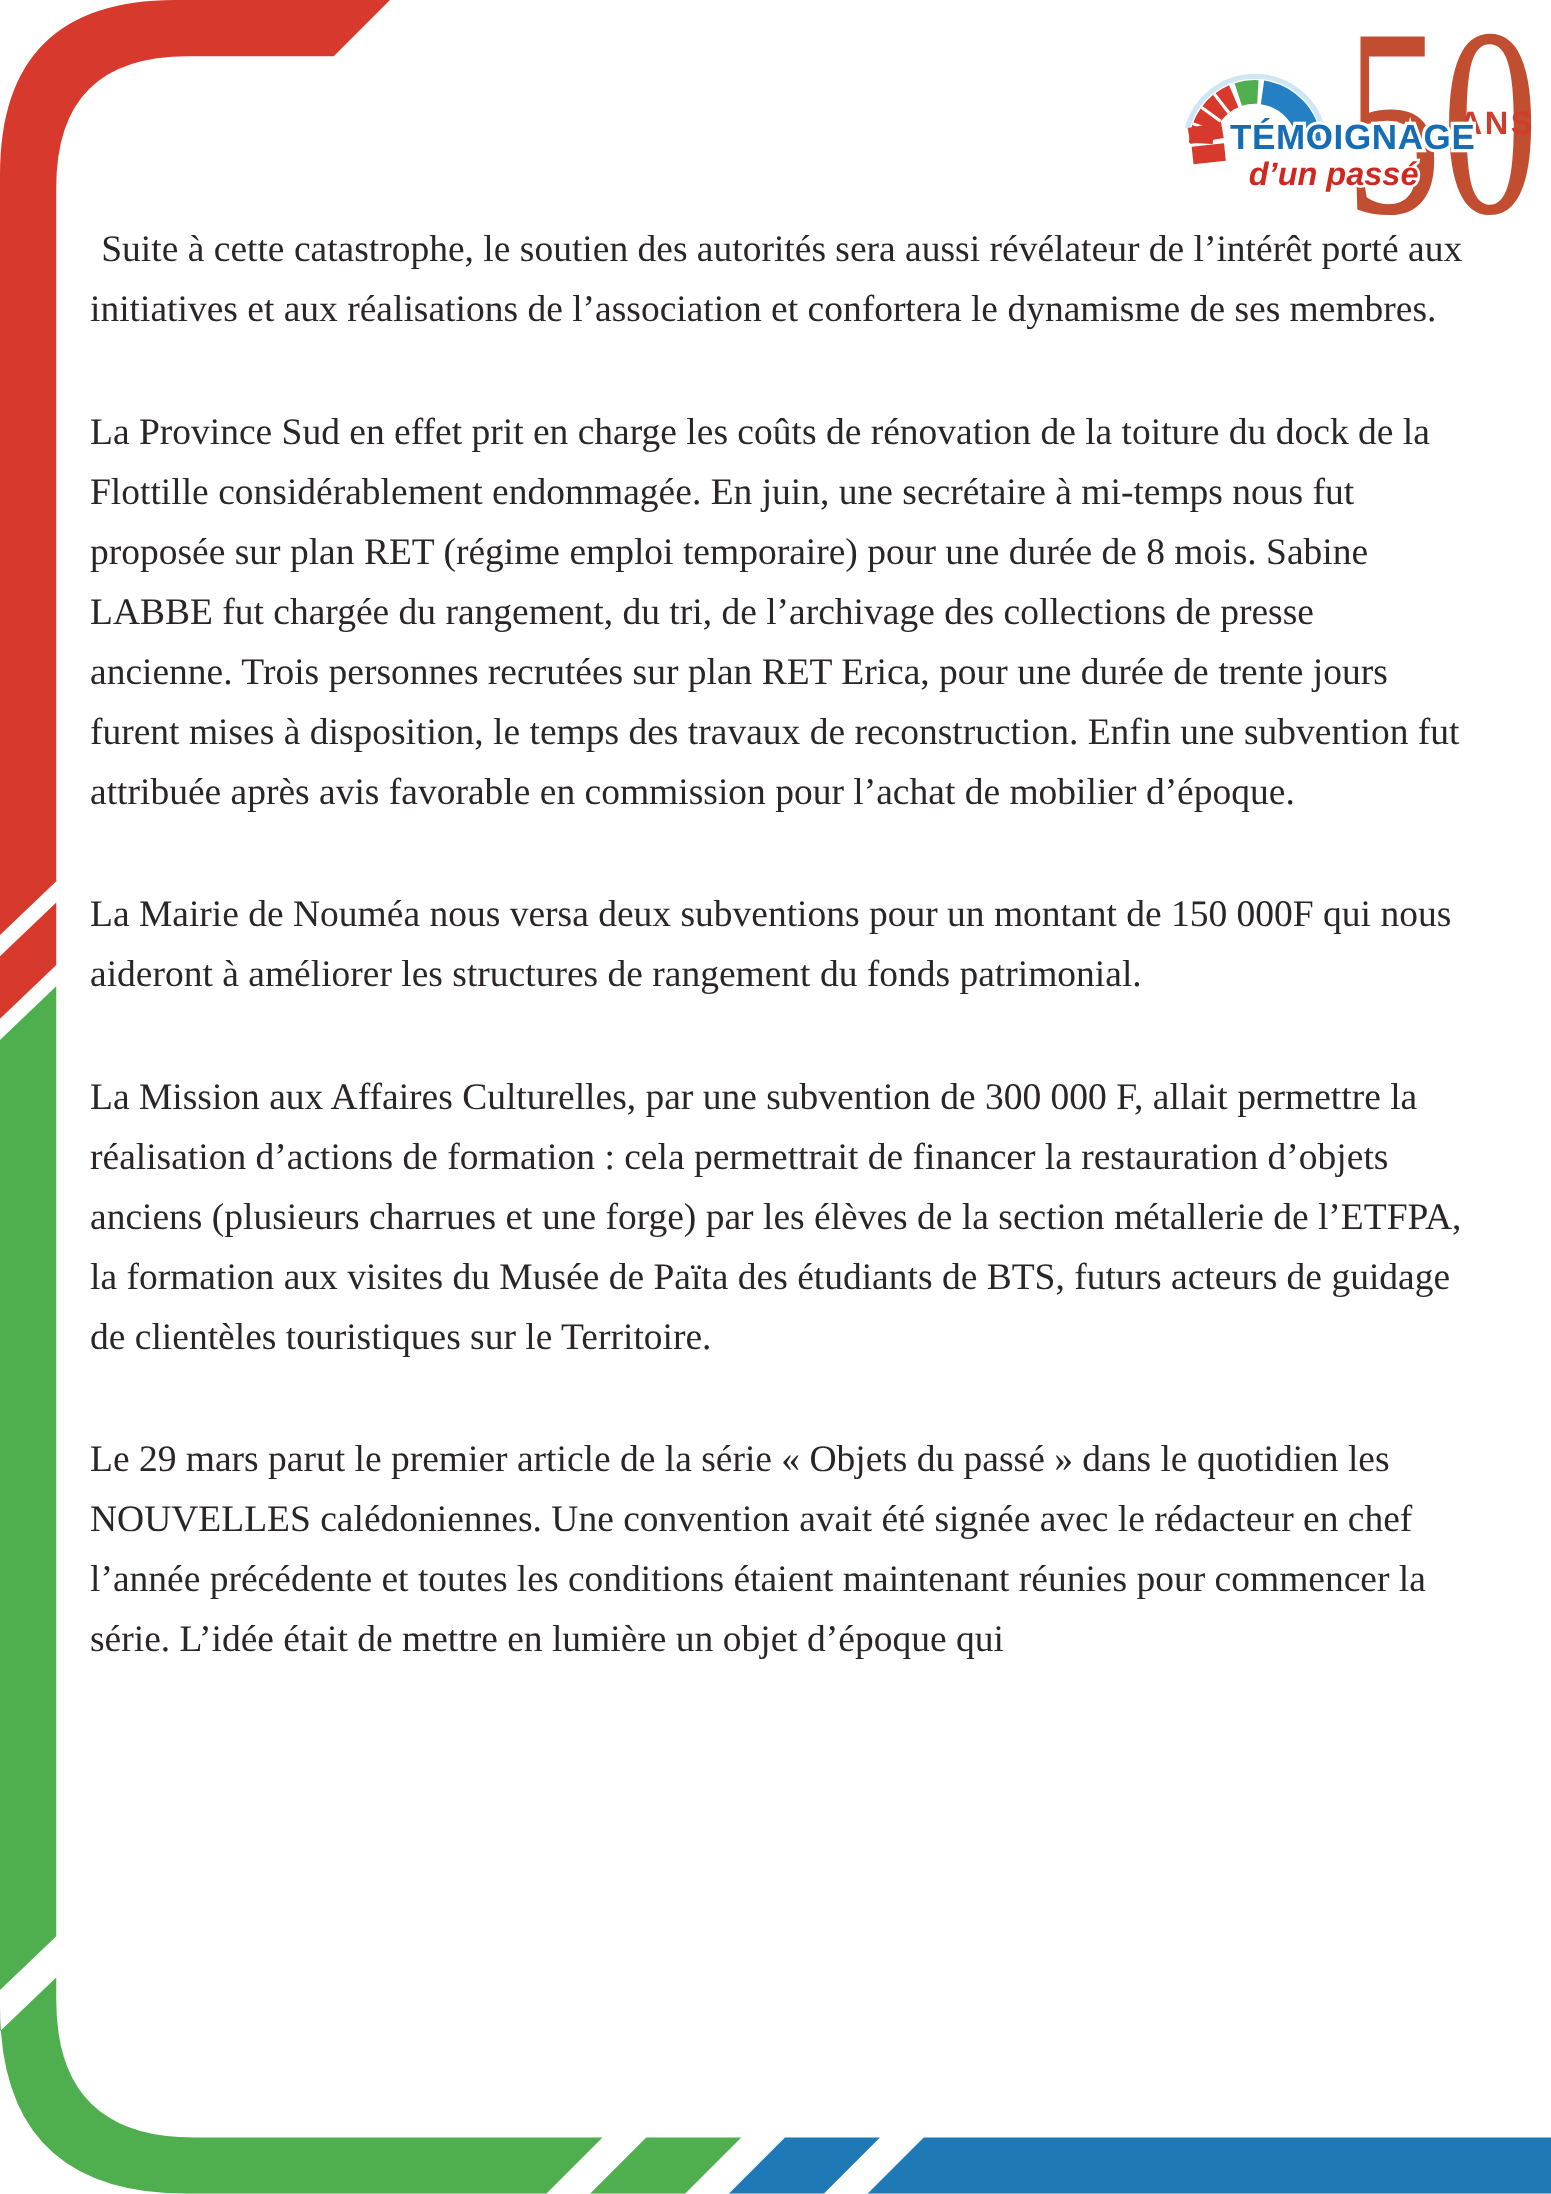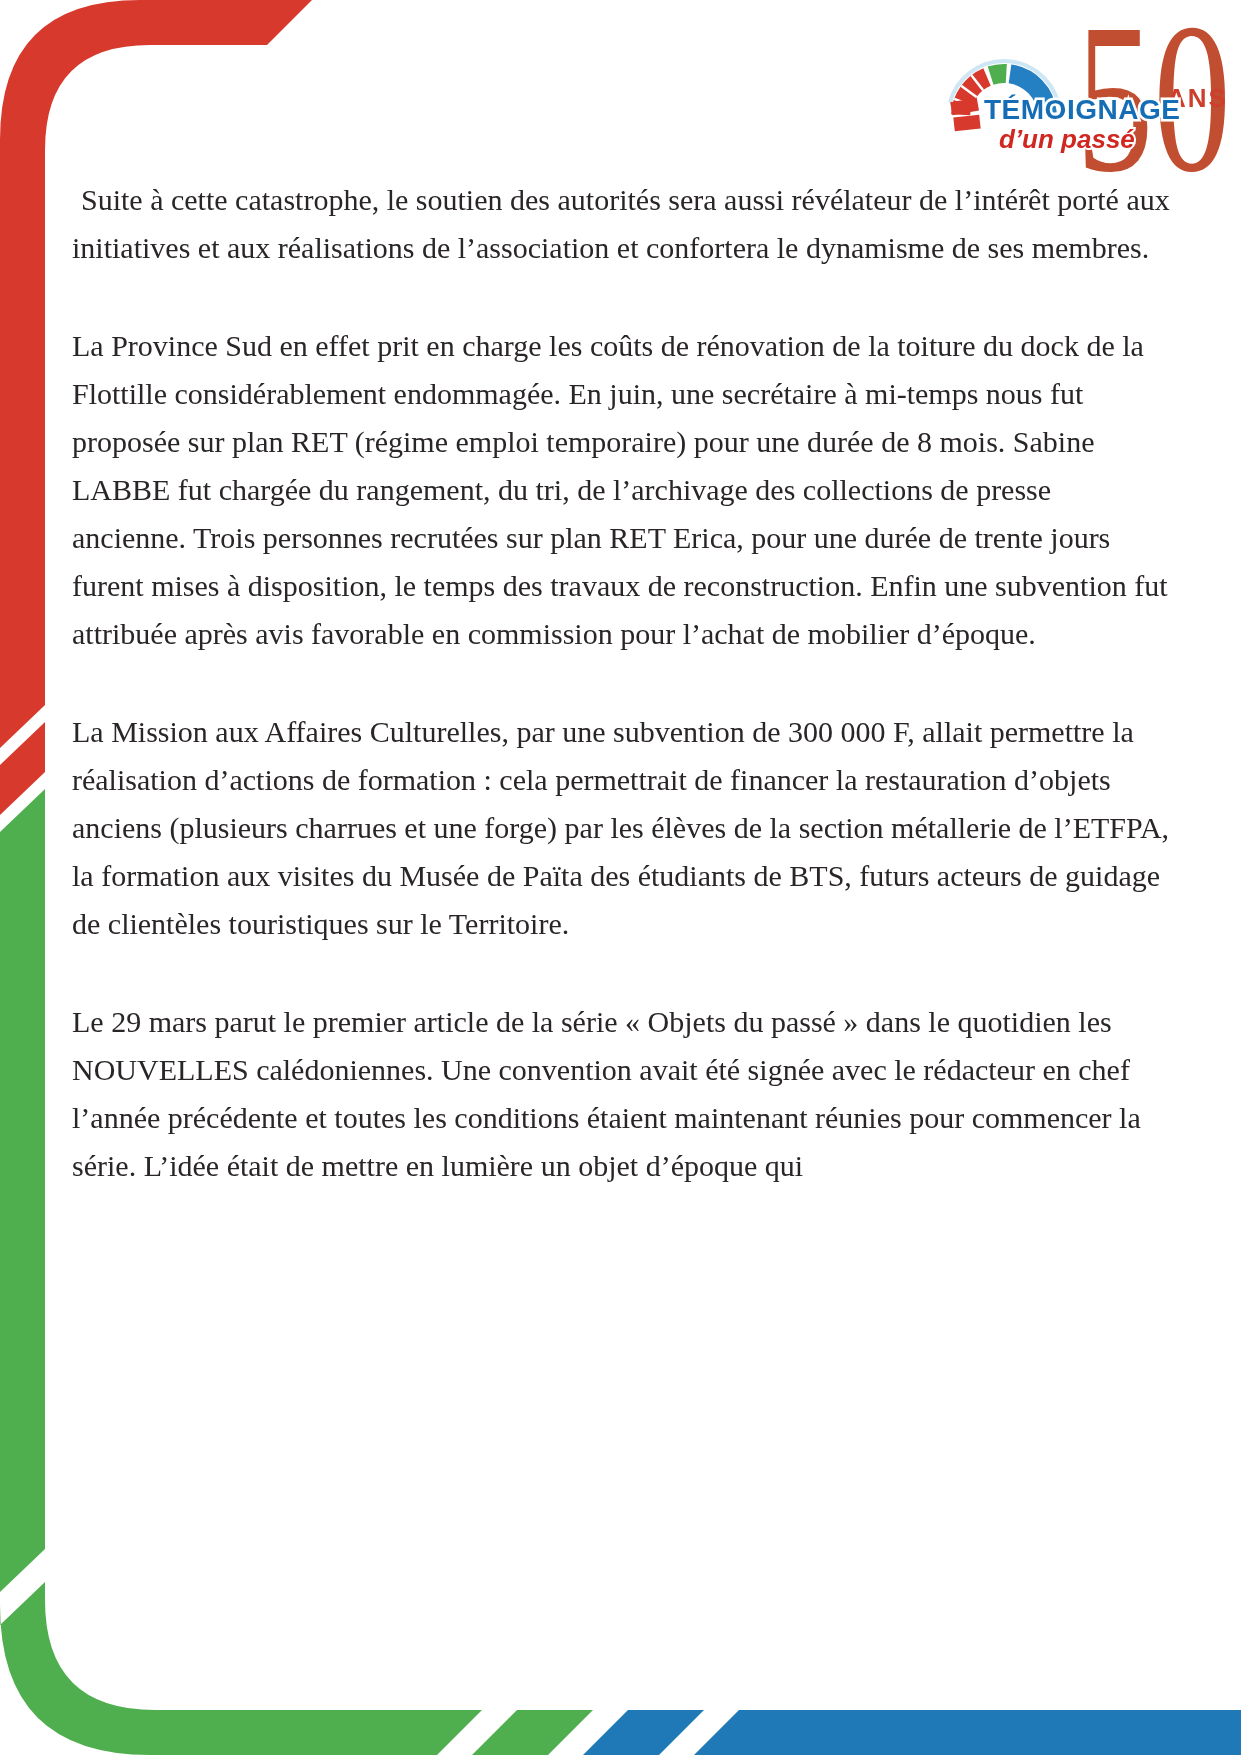--- a/index.html
+++ b/index.html
@@ -75,15 +75,16 @@
 
     <text class="logo-title" x="984" y="119" fill="#156eb5">TÉMOIGNAGE</text>
 
     <text class="logo-sub" x="999" y="148" fill="#d02721">d’un passé</text>
   </g>
 </svg>
 
 <main class="textblock">
   <p>Suite à cette catastrophe, le soutien des autorités sera aussi révélateur de l’intérêt porté aux initiatives et aux réalisations de l’association et confortera le dynamisme de ses membres.</p>
   <p>La Province Sud en effet prit en charge les coûts de rénovation de la toiture du dock de la Flottille considérablement endommagée. En juin, une secrétaire à mi-temps nous fut proposée sur plan RET (régime emploi temporaire) pour une durée de 8 mois. Sabine LABBE fut chargée du rangement, du tri, de l’archivage des collections de presse ancienne.  Trois personnes recrutées sur plan RET Erica, pour une durée de trente jours furent mises à disposition, le temps des travaux de reconstruction. Enfin une subvention fut attribuée après avis favorable en commission pour l’achat de mobilier d’époque.</p>
+  <p>La Mairie de Nouméa nous versa deux subventions pour un montant de 150 000F qui nous aideront à améliorer les structures de rangement du fonds patrimonial.</p>
   <p>La Mission aux Affaires Culturelles, par une subvention de 300 000 F, allait permettre la réalisation d’actions de formation :  cela permettrait de financer la restauration d’objets anciens (plusieurs charrues et une forge) par les élèves de la section métallerie de l’ETFPA, la formation aux visites du Musée de Païta des étudiants de BTS, futurs acteurs de guidage de clientèles touristiques sur le Territoire.</p>
   <p>Le 29 mars parut le premier article de la série « Objets du passé » dans le quotidien les NOUVELLES calédoniennes. Une convention avait été signée avec le rédacteur en chef l’année précédente et toutes les conditions étaient maintenant réunies pour commencer la série. L’idée était de mettre en lumière un objet d’époque qui</p>
 </main>
 
 </body></html>

